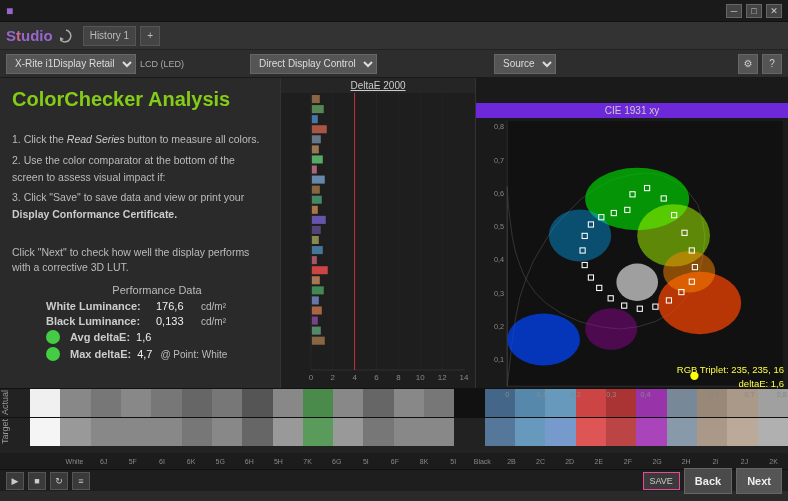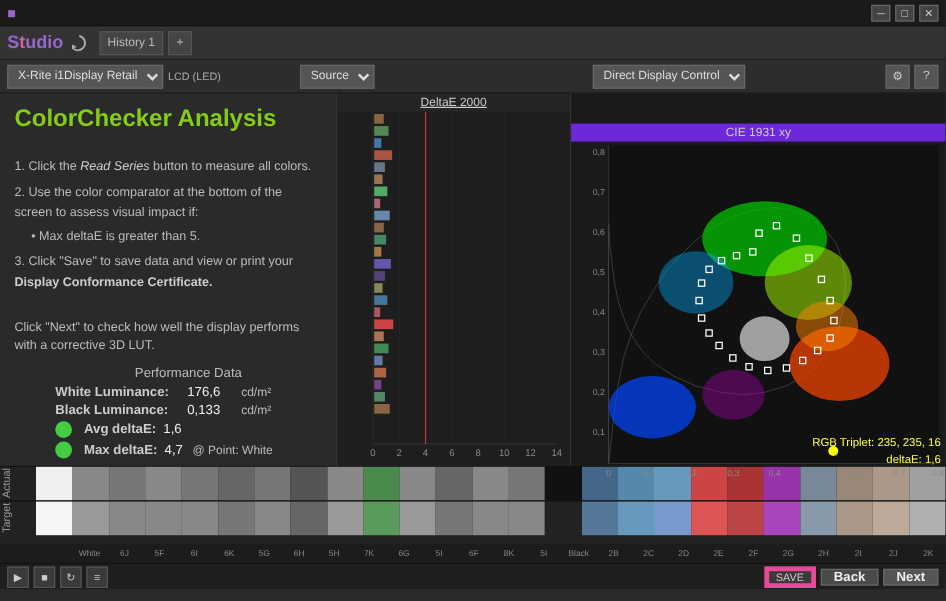--- a/index.html
+++ b/index.html
@@ -321,36 +321,36 @@
       gap: 4px;
       align-items: center;
     }
     #bottom-right {
       display: flex;
       gap: 4px;
       align-items: center;
     }
     .bottom-btn {
       background: #3a3a3a;
-      border: 4px solid #ec4899;
+      border: 1px solid #ec4899;
       color: #ccc;
       font-size: 9px;
       padding: 1px 6px;
       height: 18px;
       cursor: pointer;
       display: flex;
       align-items: center;
     }
     .nav-btn {
       background: #4a4a4a;
       border: 1px solid #666;
       color: #eee;
       font-size: 11px;
       padding: 2px 10px;
-      height: 14px;
+      height: 26px;
       cursor: pointer;
       display: flex;
       align-items: center;
       font-weight: bold;
     }
     .nav-btn.next-btn {
       background: #555;
     }
     .small-icon-btn {
       width: 18px;
@@ -406,43 +406,42 @@
 
 <div id="device-bar">
   <div style="flex:1;display:flex;align-items:center;gap:4px;">
     <select class="device-select">
       <option>X-Rite i1Display Retail</option>
     </select>
     <span style="color:#aaa;font-size:9px;">LCD (LED)</span>
   </div>
   <div style="flex:1;display:flex;align-items:center;gap:4px;">
     <select class="device-select">
-      <option>Source</option>
+      <option>Direct Display Control</option>
     </select>
   </div>
   <div style="flex:1;display:flex;align-items:center;gap:4px;">
     <select class="device-select">
-      <option>Direct Display Control</option>
+      <option>Source</option>
     </select>
   </div>
   <div class="icon-btn">⚙</div>
   <div class="icon-btn">?</div>
 </div>
 
 <div id="main-content">
 
   <div id="left-panel">
     <div id="analysis-title">ColorChecker Analysis</div>
     <div class="instruction">
       1. Click the <em>Read Series</em> button to measure all colors.
     </div>
     <div class="instruction">
       2. Use the color comparator at the bottom of the screen to assess visual impact if:
     </div>
-    <div class="bullet">• Max deltaE is greater than 5.</div>
     <div class="instruction" style="margin-top:4px;">
       3. Click "Save" to save data and view or print your<br><span class="bold">Display Conformance Certificate.</span>
     </div>
     <div class="next-instruction">
       <br>Click "Next" to check how well the display performs with a corrective 3D LUT.
     </div>
     <div id="perf-data">
       <div id="perf-title">Performance Data</div>
       <div class="perf-row">
         <span class="perf-label">White Luminance:</span>

